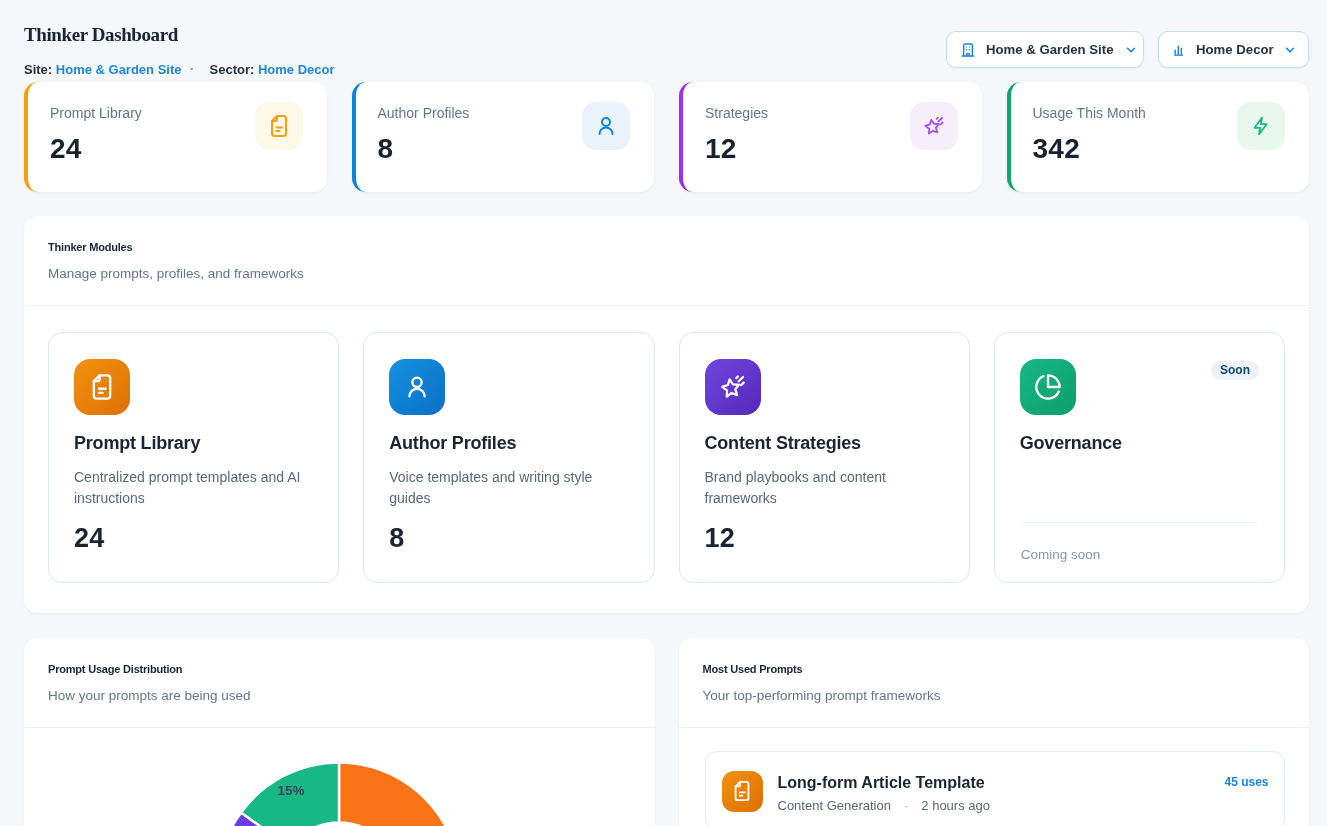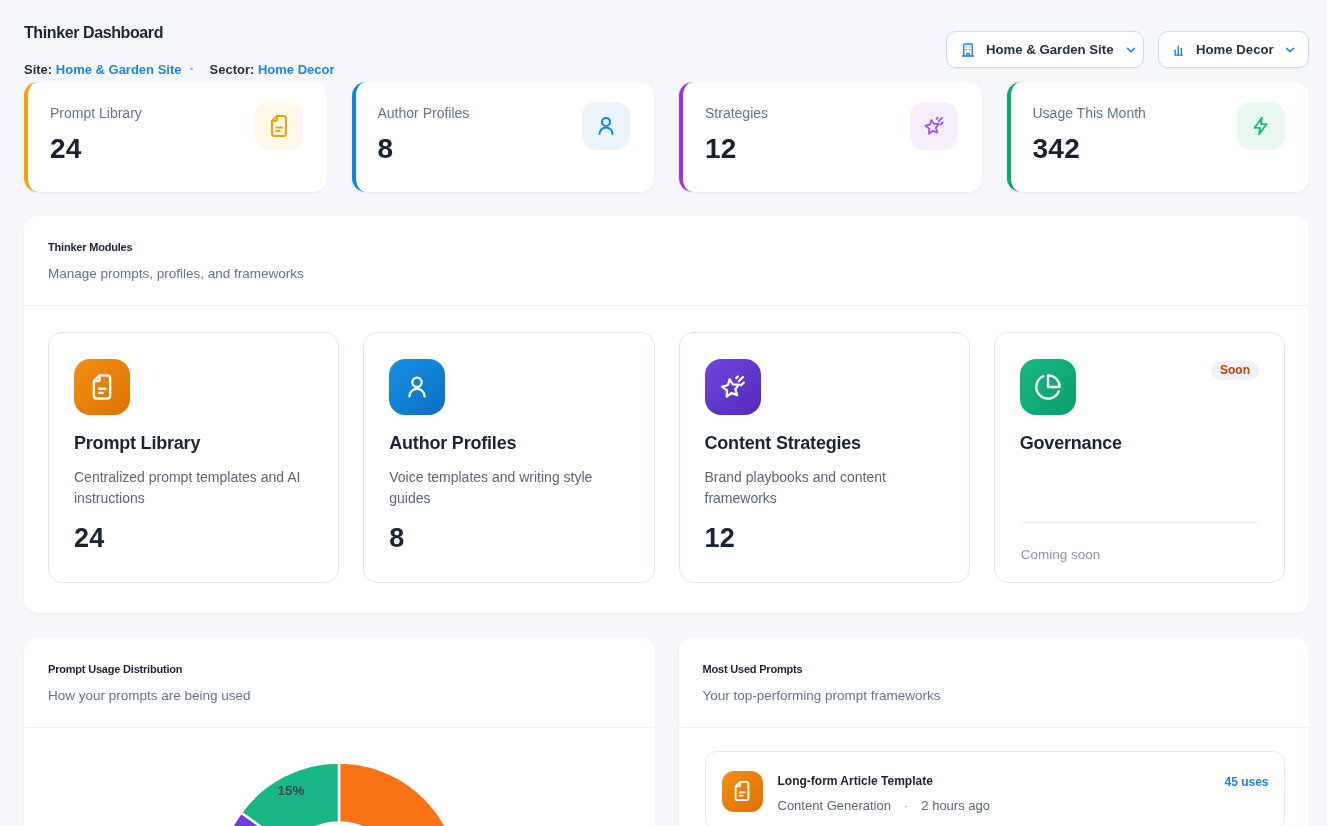--- a/index.html
+++ b/index.html
@@ -16,29 +16,29 @@
 .bigcard { position:absolute; background:#fff; border-radius:14px; box-shadow:0 1px 3px rgba(16,24,40,.05); }
 .ch-t { position:absolute; left:24px; top:26px; font-size:11px; font-weight:bold; color:#1a2433; line-height:1; letter-spacing:-0.2px; }
 .ch-s { position:absolute; left:24px; top:51px; font-size:13.5px; color:#64748b; line-height:1; }
 .ch-div { position:absolute; left:0; right:0; top:89px; border-top:1px solid #eef2f6; }
 .modgrid { position:absolute; left:24px; top:116px; width:1237px; display:grid; grid-template-columns:repeat(4,1fr); gap:24px; }
 .mod { border:1px solid #dde6f0; border-radius:14px; height:251px; position:relative; background:#fff; }
 .tile { position:absolute; left:25px; top:26px; width:56px; height:56px; border-radius:16px; display:flex; align-items:center; justify-content:center; }
 .mod .mt { position:absolute; left:25px; top:101px; font-size:18px; font-weight:bold; line-height:1; letter-spacing:-0.2px; }
 .mod .md { position:absolute; left:25px; top:134px; width:240px; font-size:14px; color:#5b6777; line-height:21px; }
 .mod .mn { position:absolute; left:25px; top:192px; font-size:27px; font-weight:bold; line-height:1; letter-spacing:0.3px; }
-.soon { position:absolute; right:25px; top:28px; background:#eef2f7; color:#c2410c; font-size:12px; font-weight:bold; border-radius:10px; height:19px; line-height:19px; padding:0 9px; }
+.soon { position:absolute; right:25px; top:28px; background:#eef2f7; color:#0c4a6e; font-size:12px; font-weight:bold; border-radius:10px; height:19px; line-height:19px; padding:0 9px; }
 .g-org { background:linear-gradient(135deg,#f29111,#dd7004); }
 .g-blu { background:linear-gradient(135deg,#1591e2,#0b6fc2); }
 .g-pur { background:linear-gradient(135deg,#6f46e0,#5429b8); }
 .g-grn { background:linear-gradient(135deg,#17b885,#0c9e6b); }
 </style>
 </head>
 <body>
-<div class="abs" style="left:24px; top:25px; font-size:16px; font-weight:bold; letter-spacing:-0.4px; line-height:1; color:#1a2433;">Thinker Dashboard</div>
+<div class="abs" style="left:24px; top:25px; font-size:19px; font-weight:bold; letter-spacing:-0.4px; line-height:1; color:#1a2433;font-family:Liberation Serif, serif;">Thinker Dashboard</div>
 <div class="abs" style="left:24px; top:61px; font-size:13px; font-weight:bold; color:#273142; line-height:1;">Site: <span style="color:#1d87d8;">Home &amp; Garden Site</span><span style="color:#94a3b8; padding:0 15px 0 8px; font-size:15px;">·</span>Sector: <span style="color:#1d87d8;">Home Decor</span></div>
 
 <div class="hbtn" style="left:946px; width:198px; padding:0 0 0 13px;">
 <svg width="16" height="16" viewBox="0 0 24 24" fill="none" stroke="#1385dd" stroke-width="2.1" stroke-linecap="round" stroke-linejoin="round">
       <path d="M5.5 21V5a2 2 0 0 1 2-2h9a2 2 0 0 1 2 2v16"></path>
       <path d="M3.5 21h17"></path>
       <path d="M9.5 7.3h.01M14.5 7.3h.01M9.5 11.5h.01M14.5 11.5h.01"></path>
       <path d="M10.2 21v-3.6h3.6V21"></path>
     </svg>
 <span style="margin-left:10px;">Home &amp; Garden Site</span>
@@ -183,17 +183,17 @@
   <div class="ch-div"></div>
   <div class="abs" style="left:26px; top:112.5px; width:580px; height:80px; border:1px solid #e3eaf2; border-radius:12px;">
     <div class="abs g-org" style="left:16px; top:19px; width:41px; height:41px; border-radius:12px; display:flex; align-items:center; justify-content:center;">
         <svg width="22" height="22" viewBox="0 0 24 24" fill="none" stroke="#fff" stroke-width="2" stroke-linecap="round" stroke-linejoin="round">
           <path d="M10 2h6.5A2.5 2.5 0 0 1 19 4.5v15a2.5 2.5 0 0 1-2.5 2.5h-9A2.5 2.5 0 0 1 5 19.5V7z"></path>
           <path d="M10 2v3.5A1.5 1.5 0 0 1 8.5 7H5"></path>
           <path d="M9.5 13.5h5.5"></path>
           <path d="M9.5 17h3"></path>
         </svg>
       </div>
-    <div class="abs" style="left:72px; top:23px; font-size:12px; font-weight:bold; line-height:1; color:#1a2433;">Long-form Article Template</div>
+    <div class="abs" style="left:72px; top:23px; font-size:16px; font-weight:bold; line-height:1; color:#1a2433;">Long-form Article Template</div>
     <div class="abs" style="left:72px; top:47px; font-size:13px; color:#5b6777; line-height:1;">Content Generation<span style="color:#94a3b8; padding:0 13px;">·</span>2 hours ago</div>
     <div class="abs" style="right:15px; top:24px; font-size:12px; font-weight:bold; color:#1b84dd; line-height:1;">45 uses</div>
   </div>
 </div>
 
 </body></html>

